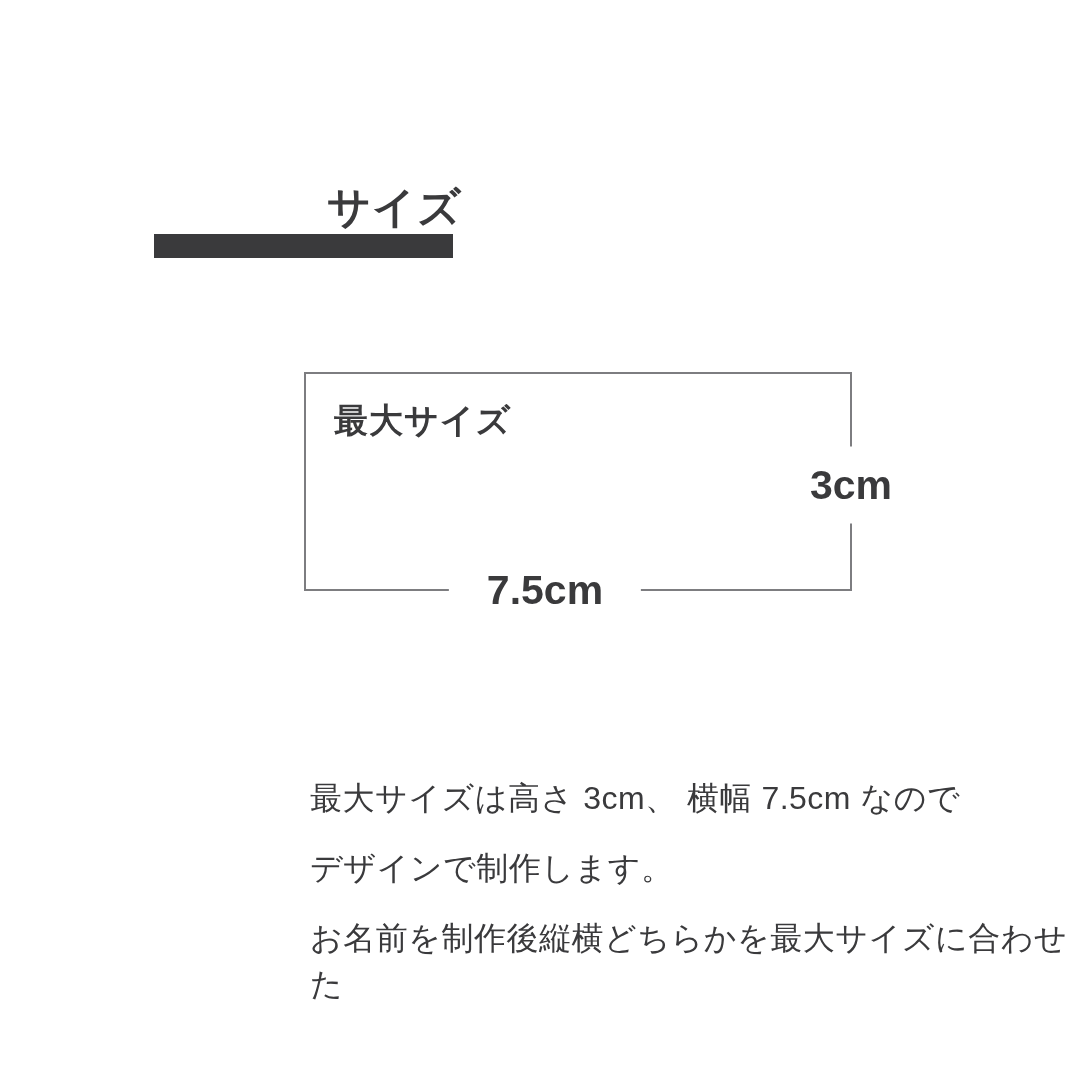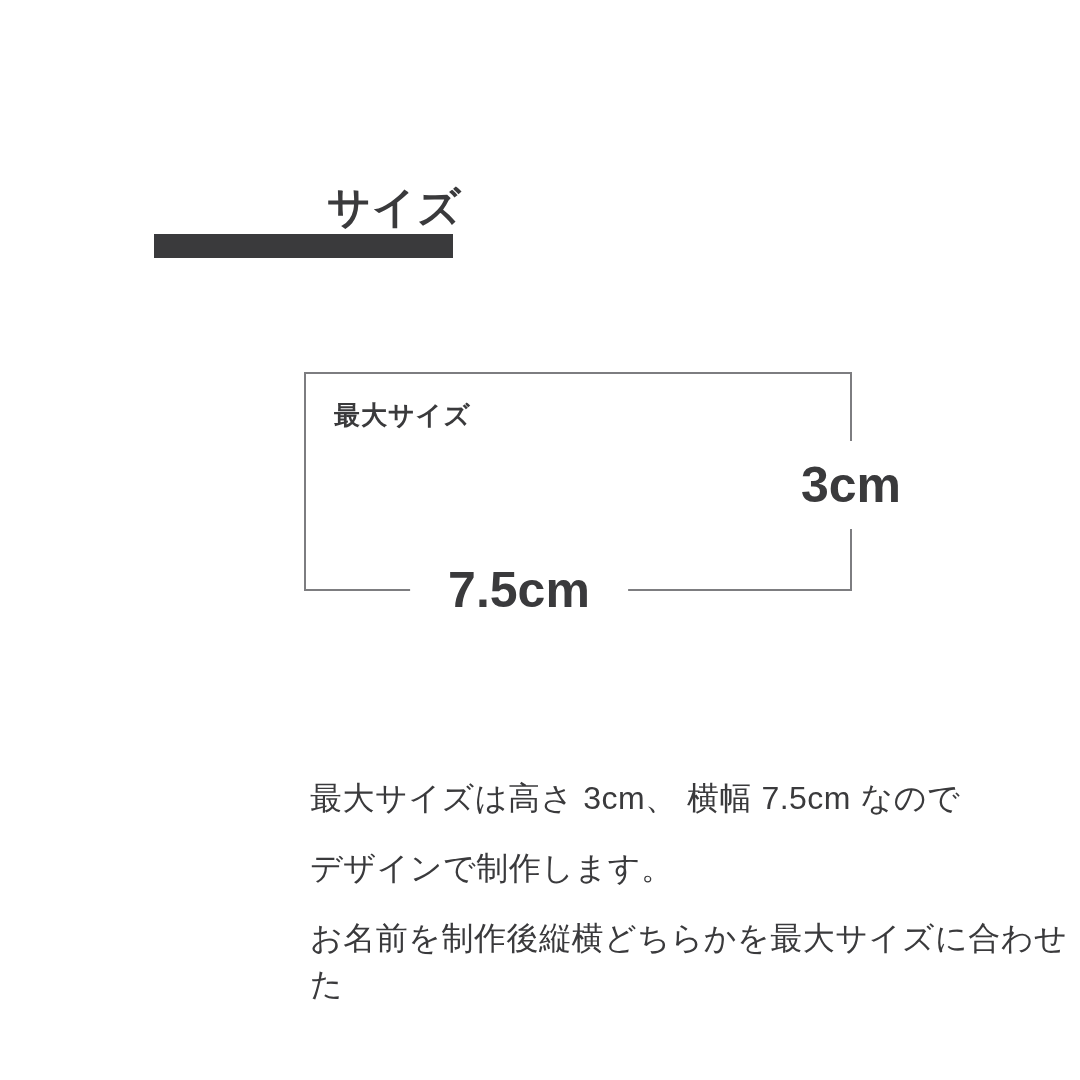--- a/index.html
+++ b/index.html
@@ -50,44 +50,44 @@
     top: 348px;
     width: 548px;
     height: 219px;
     border: 2px solid var(--border-color);
     background: transparent;
   }
   .box-label {
     position: absolute;
     left: 16px;
     top: 12px;
-    font-size: 26px;
+    font-size: 34px;
     font-weight: 600;
     letter-spacing: 1px;
     color: var(--text-color);
   }
 
   
   .dim {
     position: absolute;
-    font-size: 50px;
+    font-size: 41px;
     font-weight: 700;
     color: var(--text-color);
     background: var(--bg-color);
     white-space: nowrap;
     z-index: 2;
   }
   .dim-height {
     left: 827px;
     top: 461px;
     transform: translate(-50%, -50%);
     padding: 15px 6px;
   }
   .dim-width {
-    left: 495px;
+    left: 521px;
     top: 566px;
     transform: translate(-50%, -50%);
     padding: 2px 38px;
   }
 
   
   .description {
     position: absolute;
     left: 262px;
     top: 727px;

